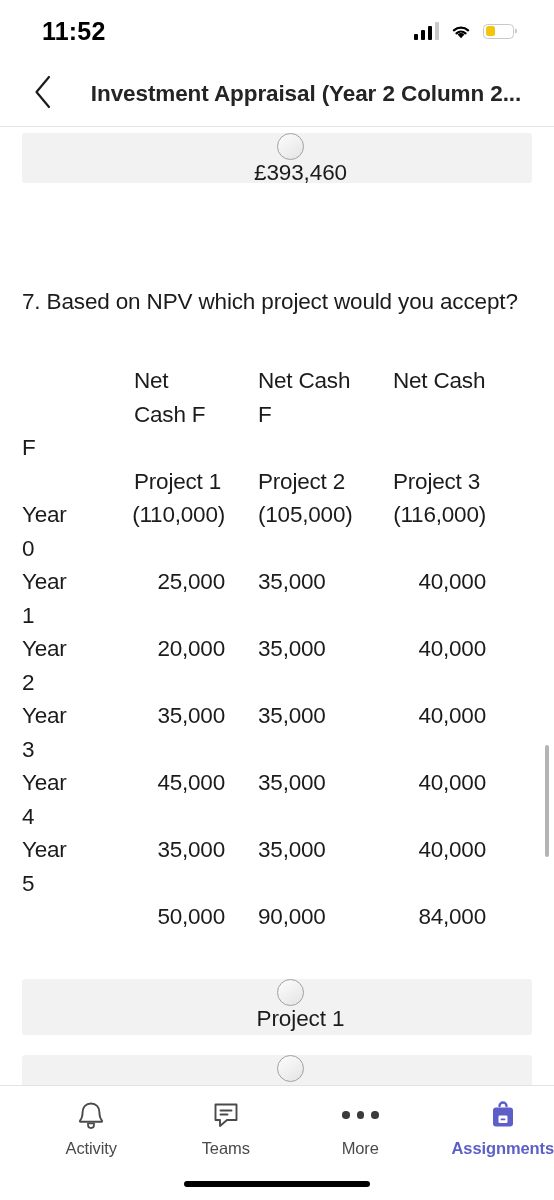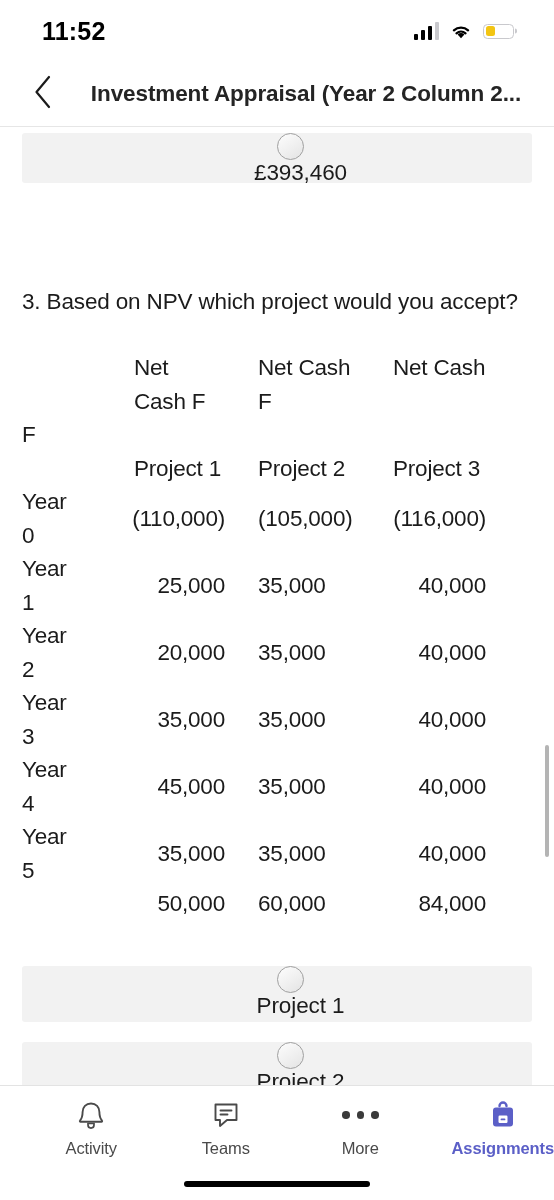--- a/index.html
+++ b/index.html
@@ -114,26 +114,26 @@
   .question {
     margin:0 22px;
     font-size:22.5px; line-height:33px;
     color:#1b1b1b;
     letter-spacing:-0.15px;
   }
   .q7 { margin-top:102px; }
 
   
   .table-block {
-    margin:33px 0 0 0;
+    margin:46px 0 0 0;
     font-size:22.5px; line-height:33.5px;
     color:#1b1b1b;
     letter-spacing:-0.2px;
   }
-  .trow { display:flex; align-items:center; }
+  .trow { display:flex; align-items:flex-start; }
   .c-year  { width:78px;  text-align:left;  padding-left:22px; }
   .c-p1    { width:147px; text-align:right; }
   .c-p2    { width:130px; text-align:left;  padding-left:33px; }
   .c-p3    { width:165px; text-align:right; padding-right:34px; }
 
   .thead-row { display:flex; }
   .th-blank { width:78px; padding-left:22px; }
   .th-1 { width:147px; text-align:left; padding-left:56px; }
   .th-2 { width:130px; text-align:left; padding-left:33px; }
   .th-3 { width:165px; text-align:left; padding-left:38px; }
@@ -225,21 +225,21 @@
 
   <div class="content">
 
     <div class="first-card-wrap">
       <div class="option-card">
         <span class="radio"></span>
         <span class="option-label">£393,460</span>
       </div>
     </div>
 
-    <div class="question q7">3. Based on NPV which project would you accept?</div>
+    <div class="question q7">7. Based on NPV which project would you accept?</div>
 
     <div class="table-block">
 
       <div class="thead-row">
         <div class="th-blank"></div>
         <div class="th-1">Net Cash F</div>
         <div class="th-2">Net Cash F</div>
         <div class="th-3">Net Cash</div>
       </div>
 
@@ -284,21 +284,21 @@
       </div>
       <div class="trow">
         <div class="c-year">Year 5</div>
         <div class="c-p1">35,000</div>
         <div class="c-p2">35,000</div>
         <div class="c-p3">40,000</div>
       </div>
       <div class="trow">
         <div class="c-year"></div>
         <div class="c-p1">50,000</div>
-        <div class="c-p2">60,000</div>
+        <div class="c-p2">90,000</div>
         <div class="c-p3">84,000</div>
       </div>
     </div>
 
     <div class="options-block">
       <div class="option-card">
         <span class="radio"></span>
         <span class="option-label">Project 1</span>
       </div>
       <div class="option-card">

